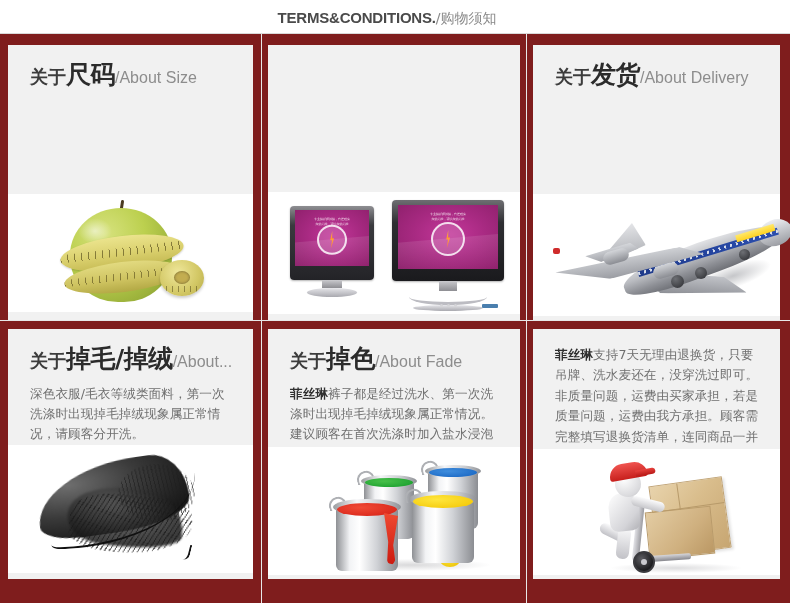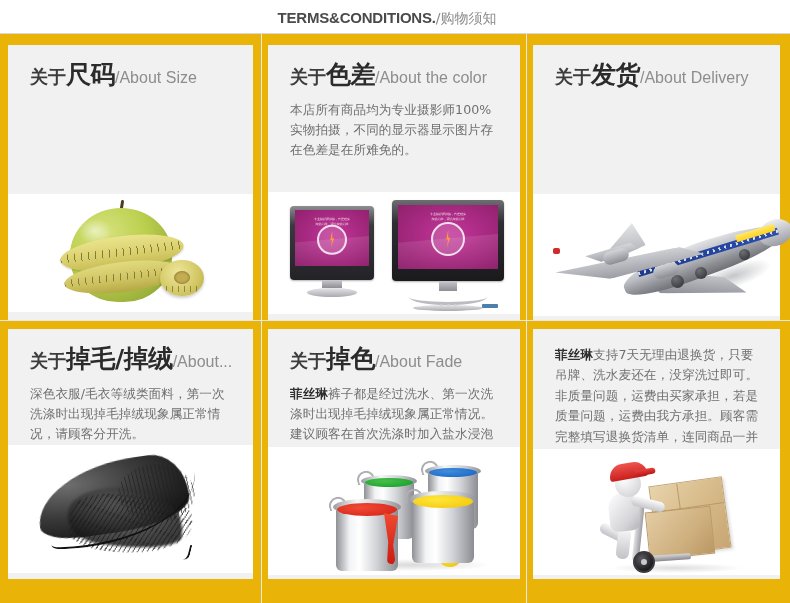--- a/index.html
+++ b/index.html
@@ -49,21 +49,21 @@
   .grid {
     position: relative;
     width: 790px;
     height: 569px;
     display: grid;
     grid-template-columns: 262px 265px 263px;
     grid-template-rows: 287px 282px;
   }
   .cell {
     position: relative;
-    background: #eab308;
+    background: #7f1d1d;
     border-right: 1px solid #e8e8e8;
     border-bottom: 1px solid #e8e8e8;
     overflow: hidden;
     padding-left: 20px;
   }
   .cell.c3 { border-right: none; }
   .cell.r2 { border-bottom: none; }
 
   .cell-inner {
     position: absolute;
@@ -540,26 +540,20 @@
           <div class="tape-band"></div>
           <div class="tape-lower"></div>
           <div class="tape-roll"></div>
         </div>
       </div>
     </div>
   </div>
 
   <div class="cell c2 r1">
     <div class="cell-inner">
-      <div class="txt">
-        <div class="title">
-          <span class="t-pre">关于</span><span class="t-main">色差</span><span class="t-en">/About the color</span>
-        </div>
-        <div class="body-text">本店所有商品均为专业摄影师100%实物拍摄，不同的显示器显示图片存在色差是在所难免的。</div>
-      </div>
       <div class="imgbox mon-stage">
         <div class="monitor mon-a">
           <div class="mon-frame">
             <div class="mon-screen">
               <div class="mon-text">
                 <div>专业摄影师拍摄，色差难免</div>
                 <div>实物为准，请以实物为准</div>
               </div>
               <div class="mon-logo">
                 <span class="mon-bolt"></span>

